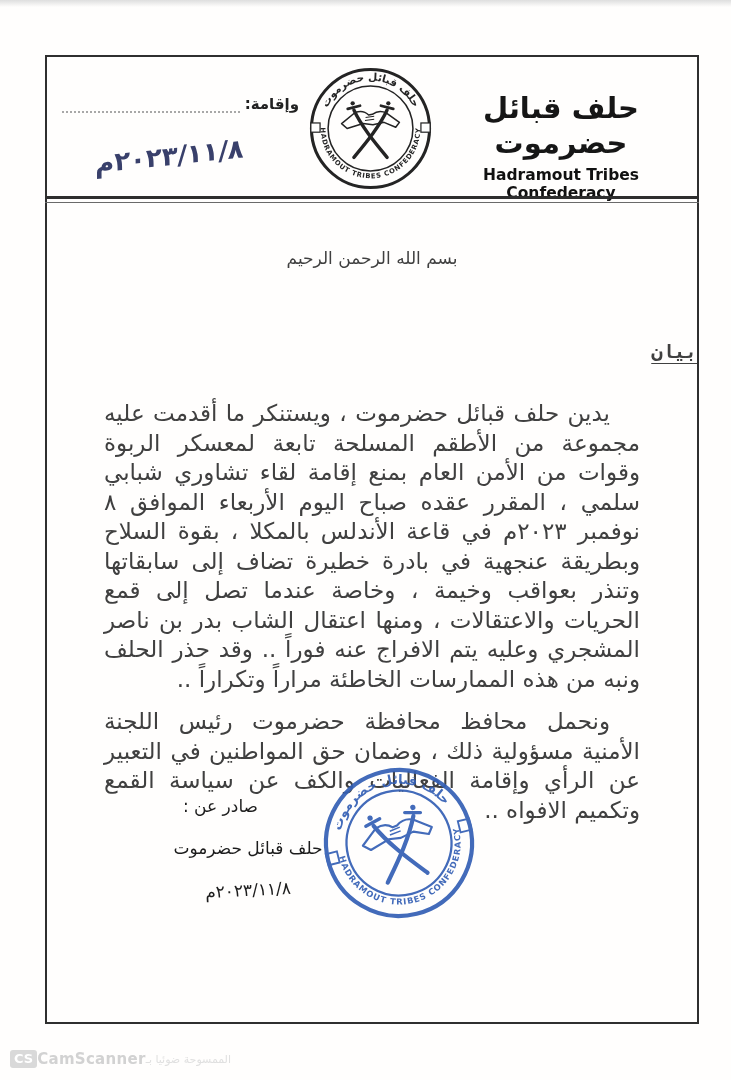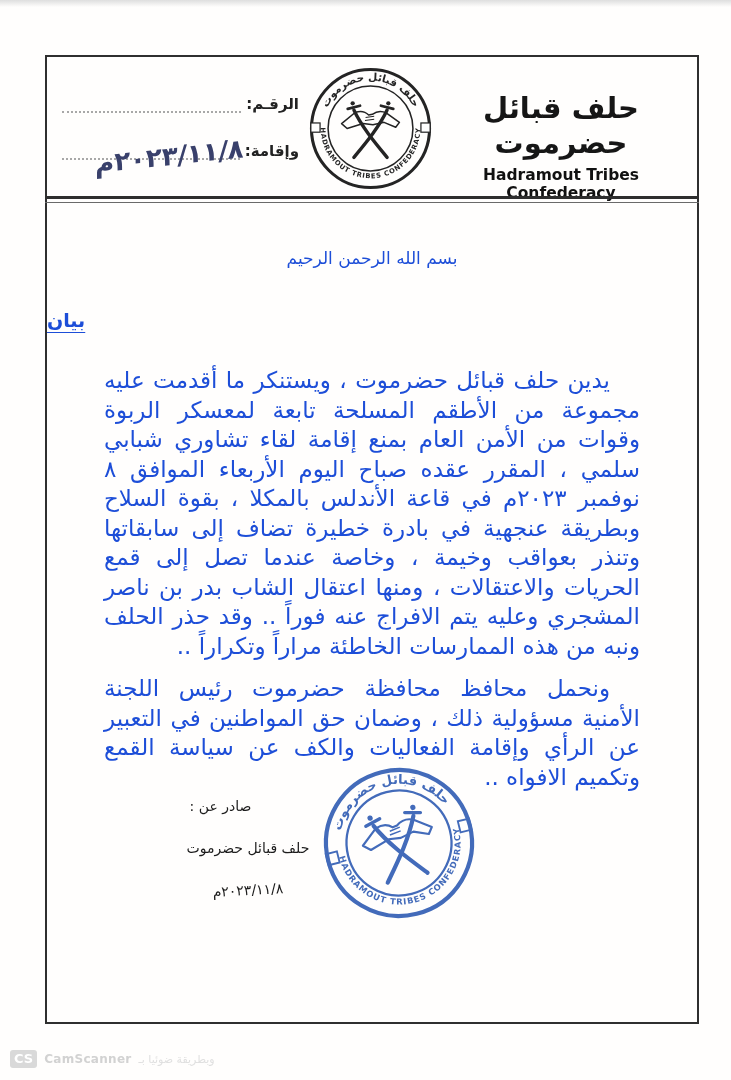--- a/index.html
+++ b/index.html
@@ -68,62 +68,62 @@
   }
   .double-rule {
     position: absolute; top: 139px; left: -2px; right: -2px;
     height: 3px;
     border-top: 3px solid #2e2e2e;
     border-bottom: 1.5px solid #6a6a6a;
   }
   
   .content {
     position: absolute; top: 142px; left: 0; width: 100%;
-    direction: rtl; color: #1d4ed8;
+    direction: rtl; color: #404040;
   }
   .basmala { text-align: center; font-size: 17px; margin-top: 49px; }
   .doc-title {
-    text-align: left; font-size: 19px; font-weight: bold;
-    margin-top: 41px; text-decoration: underline; text-underline-offset: 5px;
+    text-align: right; font-size: 19px; font-weight: bold;
+    margin-top: 72px; text-decoration: underline; text-underline-offset: 5px; font-family: Liberation Mono, monospace;
   }
   .para {
     margin: 0 57px; font-size: 23px; line-height: 29.5px;
     text-align: justify; text-indent: 30px;
   }
   .para-1 { margin-top: 35px; }
   .para-2 { margin-top: 13px; }
   
   .signature {
     position: absolute; top: 728px; left: 85px; width: 232px;
     direction: rtl; text-align: center; color: #1c1c1c;
-    font-size: 14px; line-height: 42px;
+    font-size: 17px; line-height: 42px;
   }
   .sig-label { padding-right: 55px; }
   .sig-date { transform: rotate(-3deg); }
   .stamp-wrap {
     position: absolute; top: 710px; left: 276px;
     width: 152px; height: 152px;
     transform: rotate(-14deg);
     opacity: 0.93;
   }
   .seal-black { color: #242424; }
   .seal-blue  { color: #3560b5; }
   .seal-text-top { font-size: 17px; font-weight: bold; letter-spacing: 1px; }
   .seal-text-bot { font-size: 11px; font-weight: bold; letter-spacing: 1.2px; }
   
   .watermark {
     position: absolute; left: 10px; top: 1050px;
-    display: flex; align-items: center; gap: 7px; justify-content: flex-end;
+    display: flex; align-items: center;  justify-content: flex-end;
   }
   .cs-badge {
     background: #d9d9d9; color: #ffffff;
     font-weight: bold; font-size: 13px;
     padding: 2px 4px; border-radius: 3px; line-height: 1.1;
   }
-  .cs-brand { color: #d2d2d2; font-size: 12px; font-weight: bold; letter-spacing: 0.3px; }
+  .cs-brand { color: #d2d2d2; font-size: 15px; font-weight: bold; letter-spacing: 0.3px; }
   .cs-note { color: #e0e0e0; font-size: 11px; direction: rtl; }
 </style>
 </head>
 <body>
 
 <div class="scan">
 
   <div class="frame">
 
     <div class="org-block">
@@ -154,24 +154,20 @@
           <circle cx="129" cy="59" r="3.5" fill="currentColor"></circle>
           <path d="M63,68 l20,-5 M117,63 l20,5" stroke="currentColor" stroke-width="4.5" stroke-linecap="round" fill="none"></path>
           <path d="M73,70 C 86,98 108,124 127,147" stroke="currentColor" stroke-width="5.5" stroke-linecap="round" fill="none"></path>
           <path d="M127,70 C 114,98 92,124 73,147" stroke="currentColor" stroke-width="5.5" stroke-linecap="round" fill="none"></path>
         </g>
       </svg>
     </div>
 
     <div class="ref-block">
       <div class="ref-row">
-        <span class="ref-label">الرقـم:</span>
-        <span class="dotline"></span>
-      </div>
-      <div class="ref-row">
         <span class="ref-label">وإقامة:</span>
         <span class="dotline"></span>
       </div>
       <div class="handwriting">٢٠٢٣/١١/٨م</div>
     </div>
 
     <div class="double-rule"></div>
 
     <div class="content">
       <div class="basmala">بسم الله الرحمن الرحيم</div>
@@ -212,16 +208,16 @@
           <path d="M127,70 C 114,98 92,124 73,147" stroke="currentColor" stroke-width="5.5" stroke-linecap="round" fill="none"></path>
         </g>
       </svg>
     </div>
 
   </div>
 
   <div class="watermark">
     <span class="cs-badge">CS</span>
     <span class="cs-brand">CamScanner</span>
-    <span class="cs-note">وبطريقة ضوئيا بـ</span>
+    <span class="cs-note">الممسوحة ضوئيا بـ</span>
   </div>
 
 </div>
 
 </body></html>

